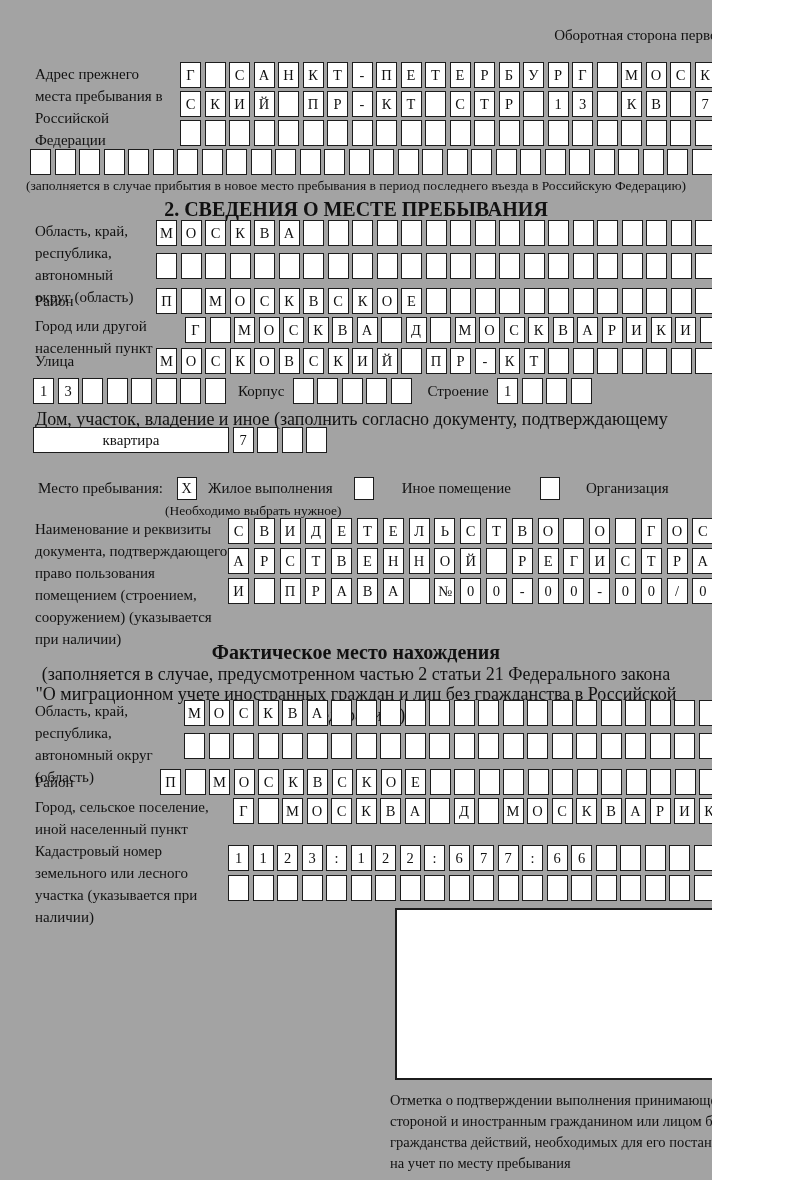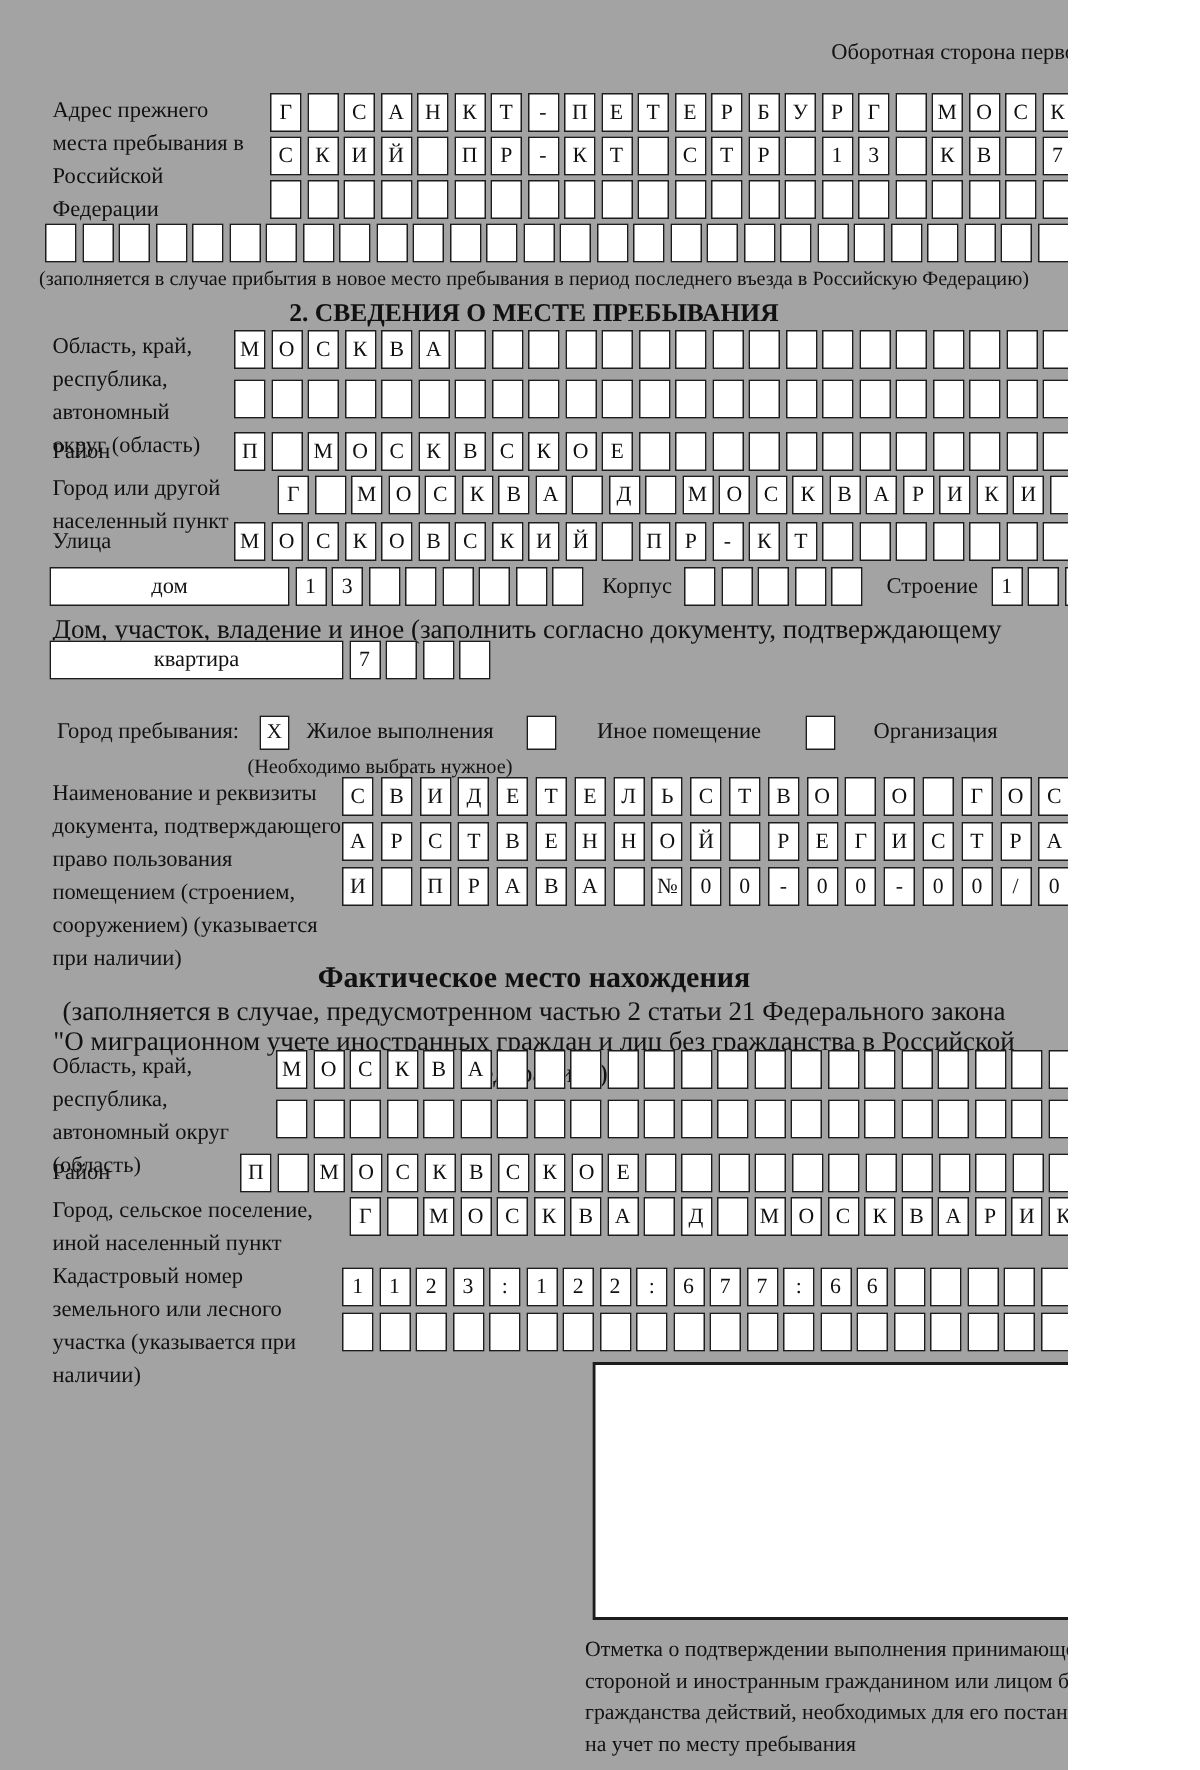--- a/index.html
+++ b/index.html
@@ -134,21 +134,21 @@
       <span class="cell"></span>
       <span class="cell"></span>
       <span class="cell"></span>
       <span class="cell"></span>
       <span class="cell"></span>
       <span class="cell"></span>
       <span class="cell"></span>
     </div>
   <div class="abs sm center" style="top:178px;left:0">(заполняется в случае прибытия в новое место пребывания в период последнего въезда в Российскую Федерацию)</div>
 
-  <div class="abs lbl bold center" style="top:198px;left:0;font-size:17px">2. СВЕДЕНИЯ О МЕСТЕ ПРЕБЫВАНИЯ</div>
+  <div class="abs lbl bold center" style="top:198px;left:0;font-size:20px">2. СВЕДЕНИЯ О МЕСТЕ ПРЕБЫВАНИЯ</div>
 
   <div class="abs lbl" style="top:220px;left:35px;width:112px">Область, край, республика, автономный округ (область)</div>
   <div class="cells-row" style="top:220px;left:156px">
       <span class="cell">М</span>
       <span class="cell">О</span>
       <span class="cell">С</span>
       <span class="cell">К</span>
       <span class="cell">В</span>
       <span class="cell">А</span>
       <span class="cell"></span>
@@ -279,21 +279,20 @@
       <span class="cell"></span>
       <span class="cell"></span>
       <span class="cell"></span>
       <span class="cell"></span>
       <span class="cell"></span>
       <span class="cell"></span>
       <span class="cell"></span>
     </div>
 
   <div class="inline-row" style="top:378px;left:33px">
-    <div class="label-box" style="width:160px">дом</div>
     <div style="display:flex;gap:3.5px">
         <span class="cell">1</span>
         <span class="cell">3</span>
         <span class="cell"></span>
         <span class="cell"></span>
         <span class="cell"></span>
         <span class="cell"></span>
         <span class="cell"></span>
         <span class="cell"></span>
       </div>
@@ -319,21 +318,21 @@
     <div class="label-box" style="width:196px">квартира</div>
     <div style="display:flex;gap:3.5px">
         <span class="cell">7</span>
         <span class="cell"></span>
         <span class="cell"></span>
         <span class="cell"></span>
       </div>
   </div>
 
   <div class="inline-row" style="top:477px;left:38px">
-    <span class="opt-label">Город пребывания:</span>
+    <span class="opt-label">Место пребывания:</span>
     <span class="checkbox" style="margin-left:10px">X</span>
     <span class="opt-label" style="margin-left:8px">Жилое выполнения</span>
     <span class="checkbox" style="margin-left:18px"></span>
     <span class="opt-label" style="margin-left:24px">Иное помещение</span>
     <span class="checkbox" style="margin-left:26px"></span>
     <span class="opt-label" style="margin-left:22px">Организация</span>
   </div>
   <div class="abs sm" style="top:503px;left:165px">(Необходимо выбрать нужное)</div>
 
   <div class="abs lbl" style="top:518px;left:35px;width:198px">Наименование и реквизиты документа, подтверждающего право пользования помещением (строением, сооружением) (указывается при наличии)</div>

